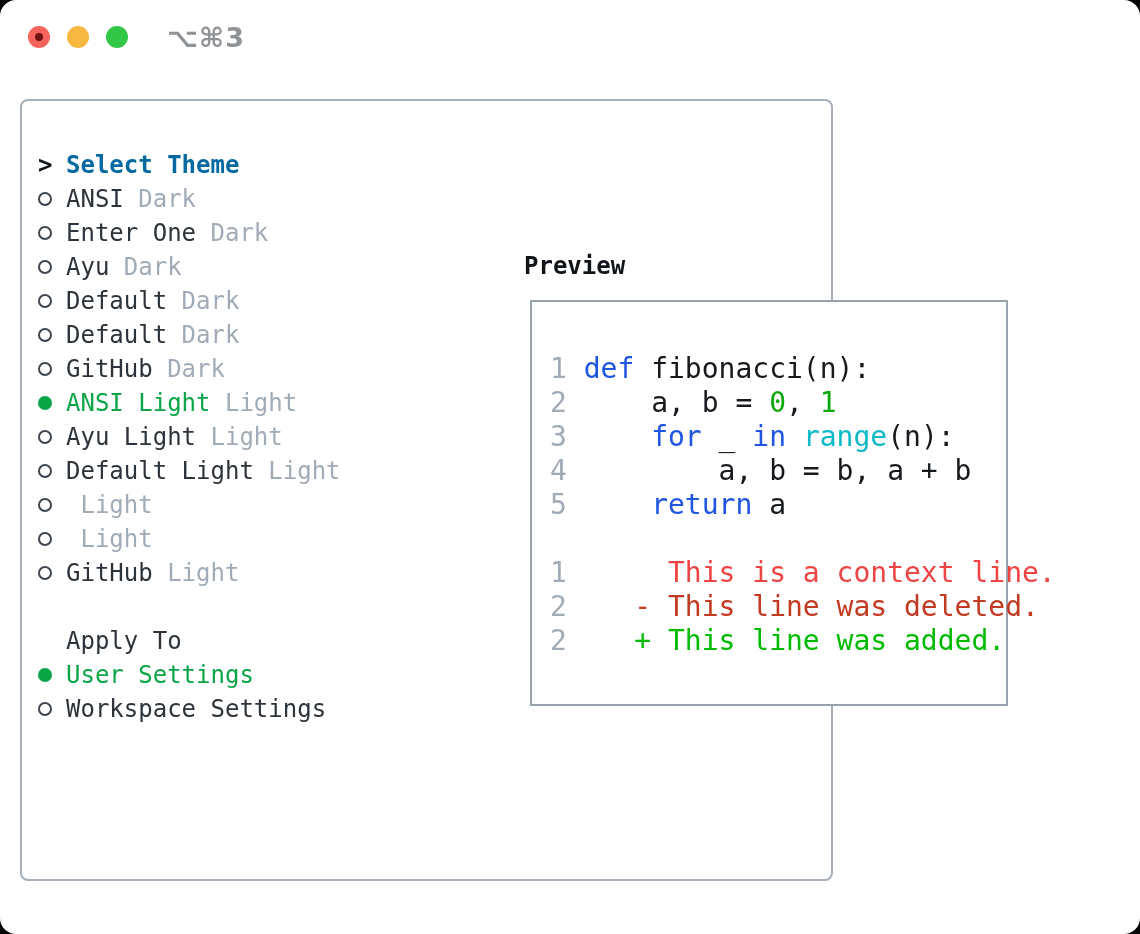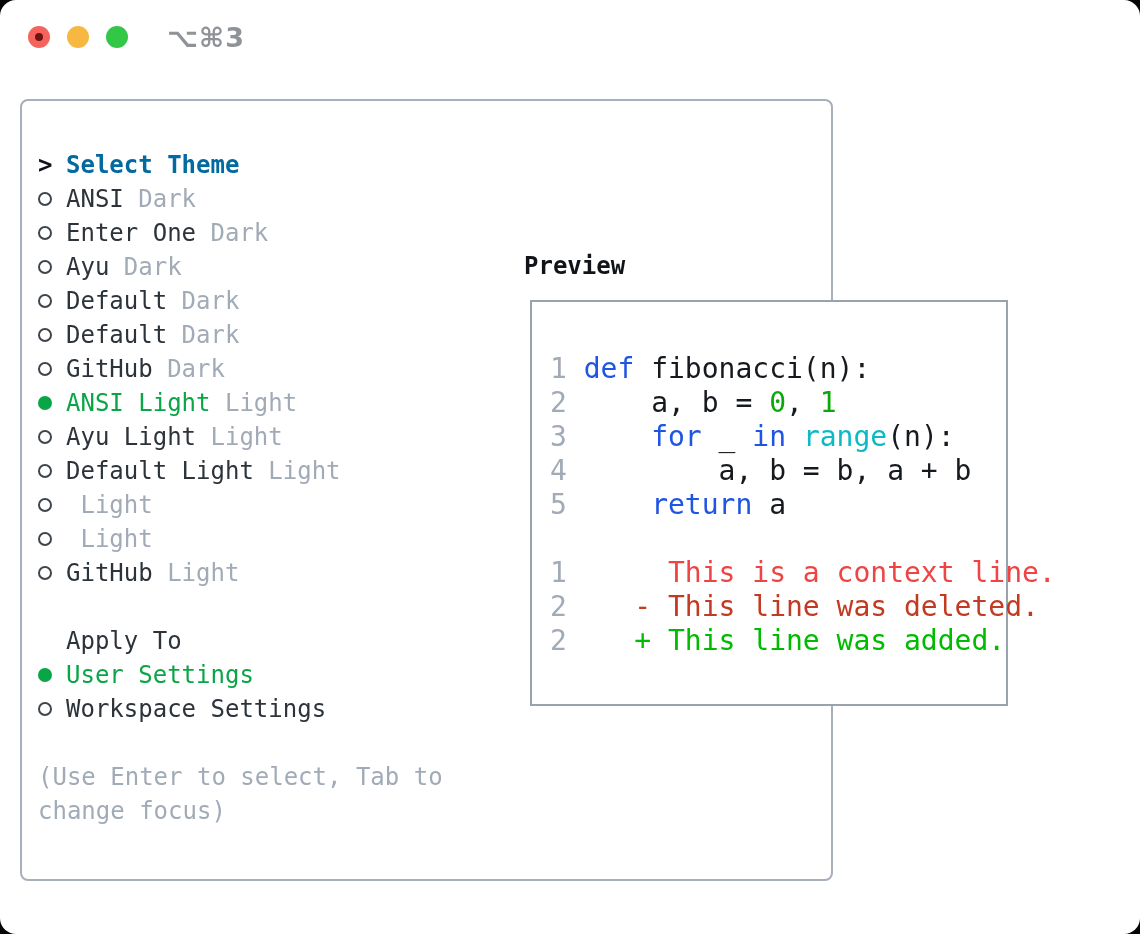--- a/index.html
+++ b/index.html
@@ -104,16 +104,15 @@
       <div class="row"><span class="bullet"><span class="circle"></span></span><span>Ayu Light</span><span> </span><span class="muted">Light</span></div>
       <div class="row"><span class="bullet"><span class="circle"></span></span><span>Default Light</span><span> </span><span class="muted">Light</span></div>
       <div class="row"><span class="bullet"><span class="circle"></span></span><span> </span><span class="muted">Light</span></div>
       <div class="row"><span class="bullet"><span class="circle"></span></span><span> </span><span class="muted">Light</span></div>
       <div class="row"><span class="bullet"><span class="circle"></span></span><span>GitHub</span><span> </span><span class="muted">Light</span></div>
       <div class="spacer"></div>
       <div class="row"><span class="bullet"></span><span>Apply To</span></div>
       <div class="row"><span class="bullet"><span class="circle sel"></span></span><span class="green-text">User Settings</span></div>
       <div class="row"><span class="bullet"><span class="circle"></span></span><span>Workspace Settings</span></div>
       <div class="spacer"></div>
-      <div class="hint">(Use Enter to select, Tab to change focus)</div>
     </div>
 
 </div>
 
 </body></html>

